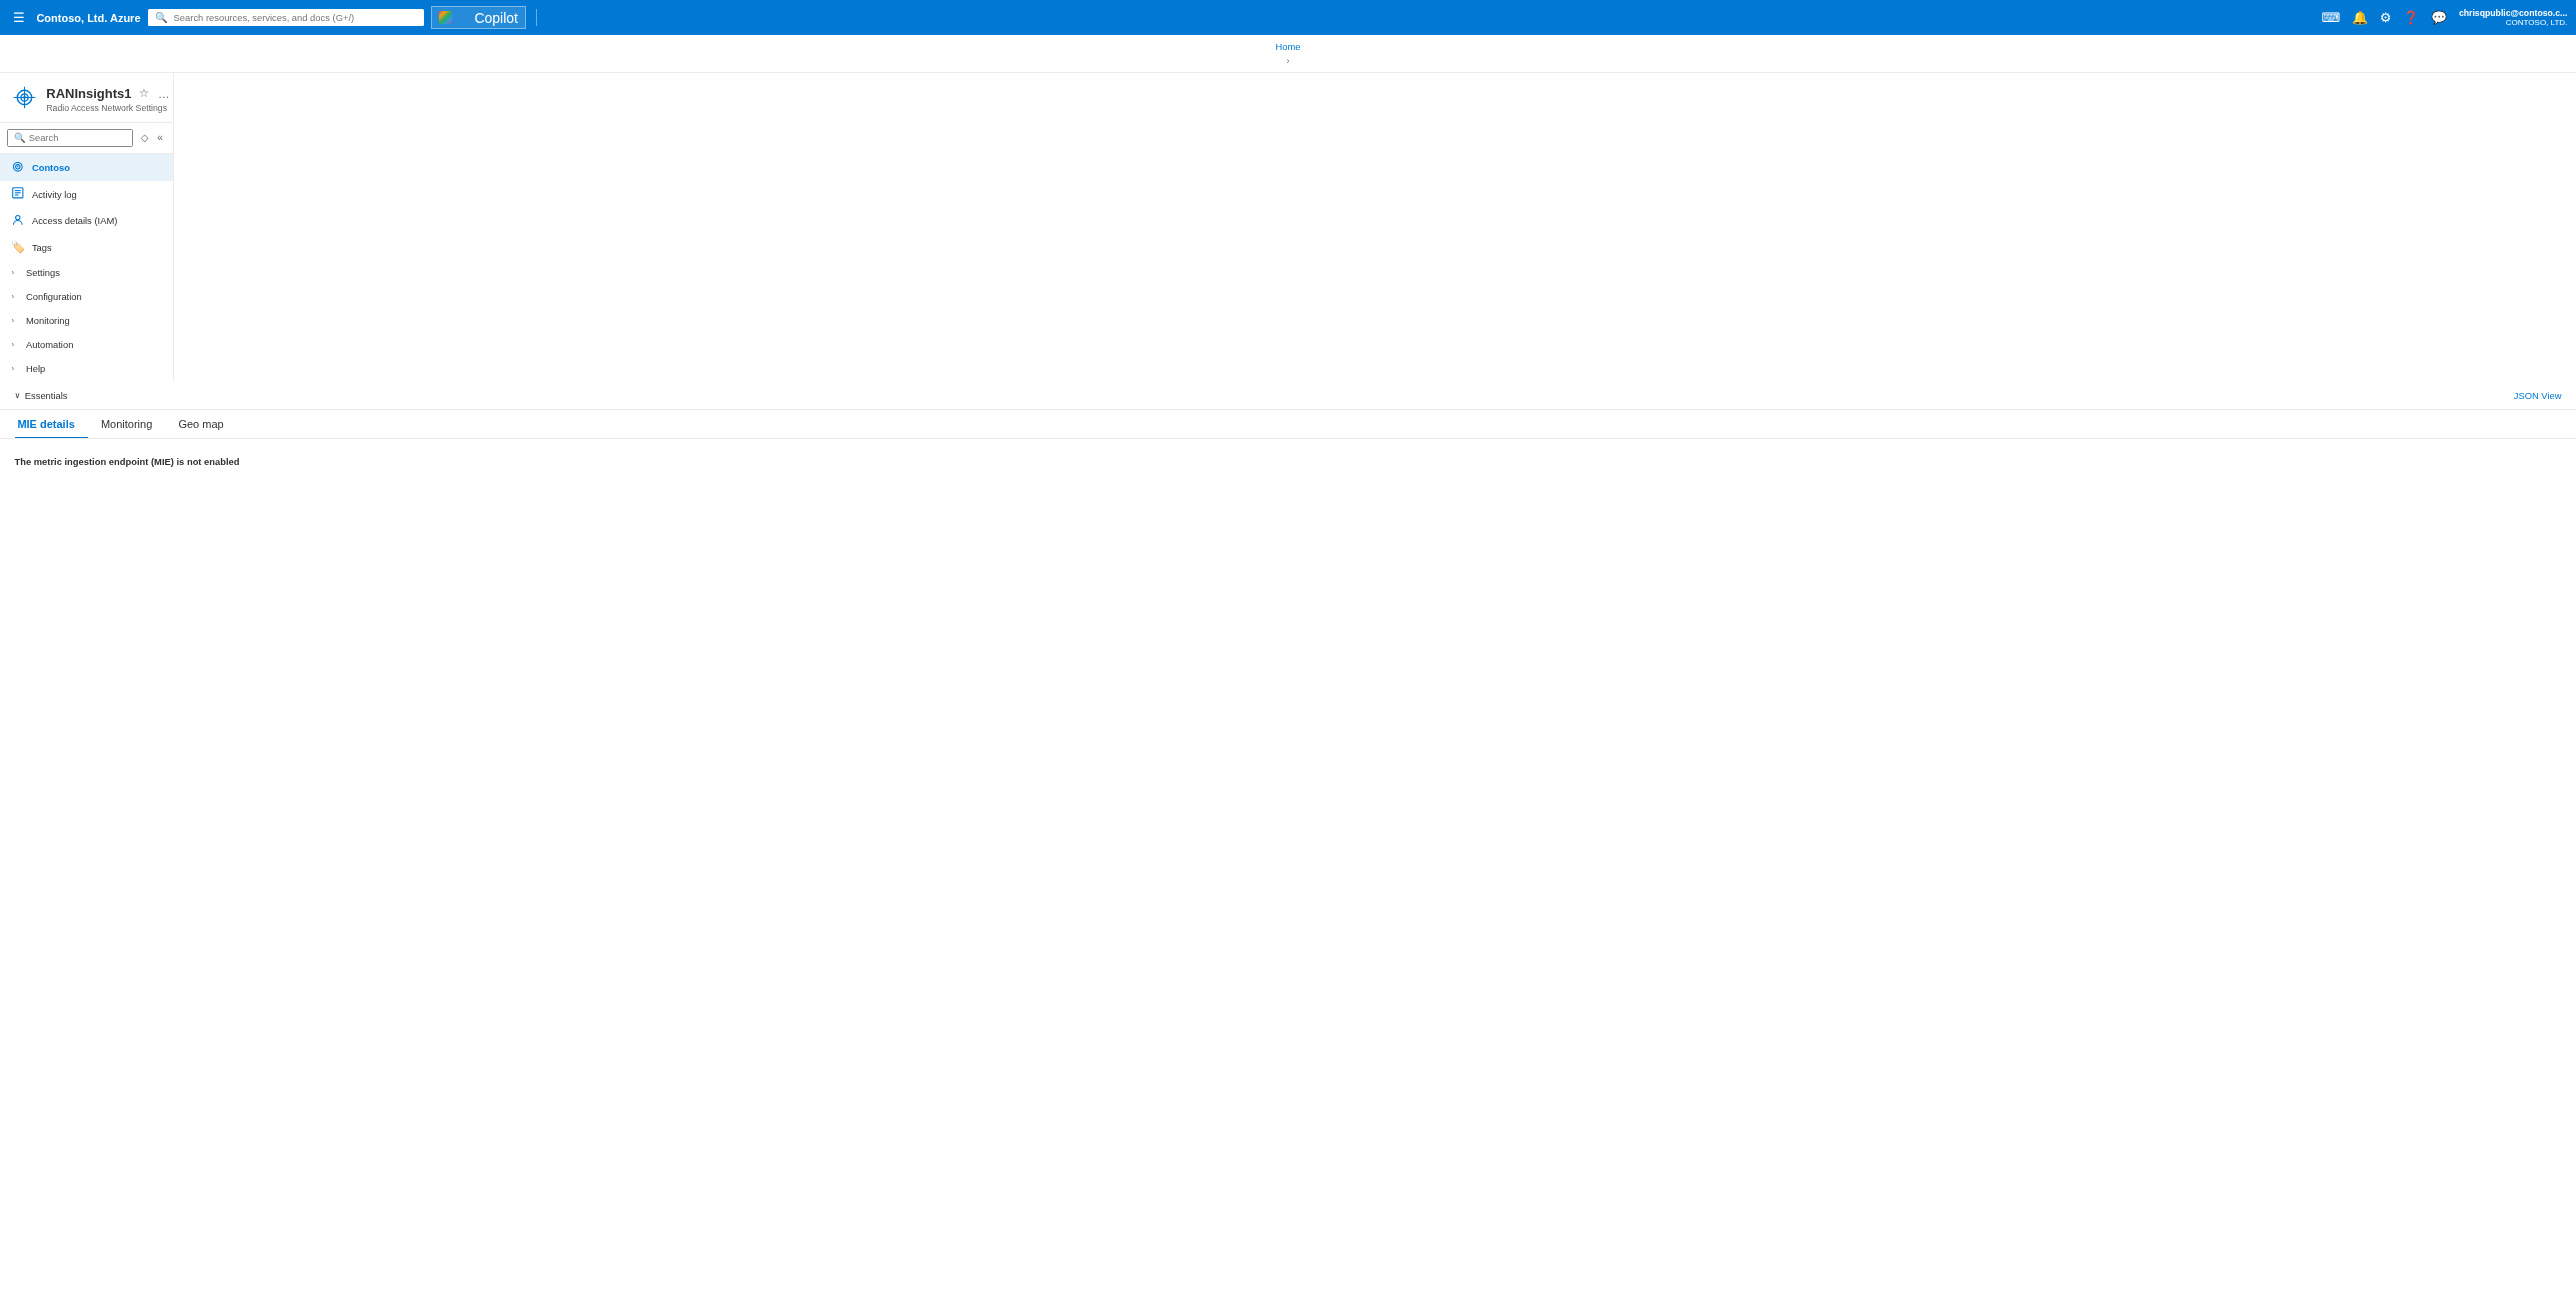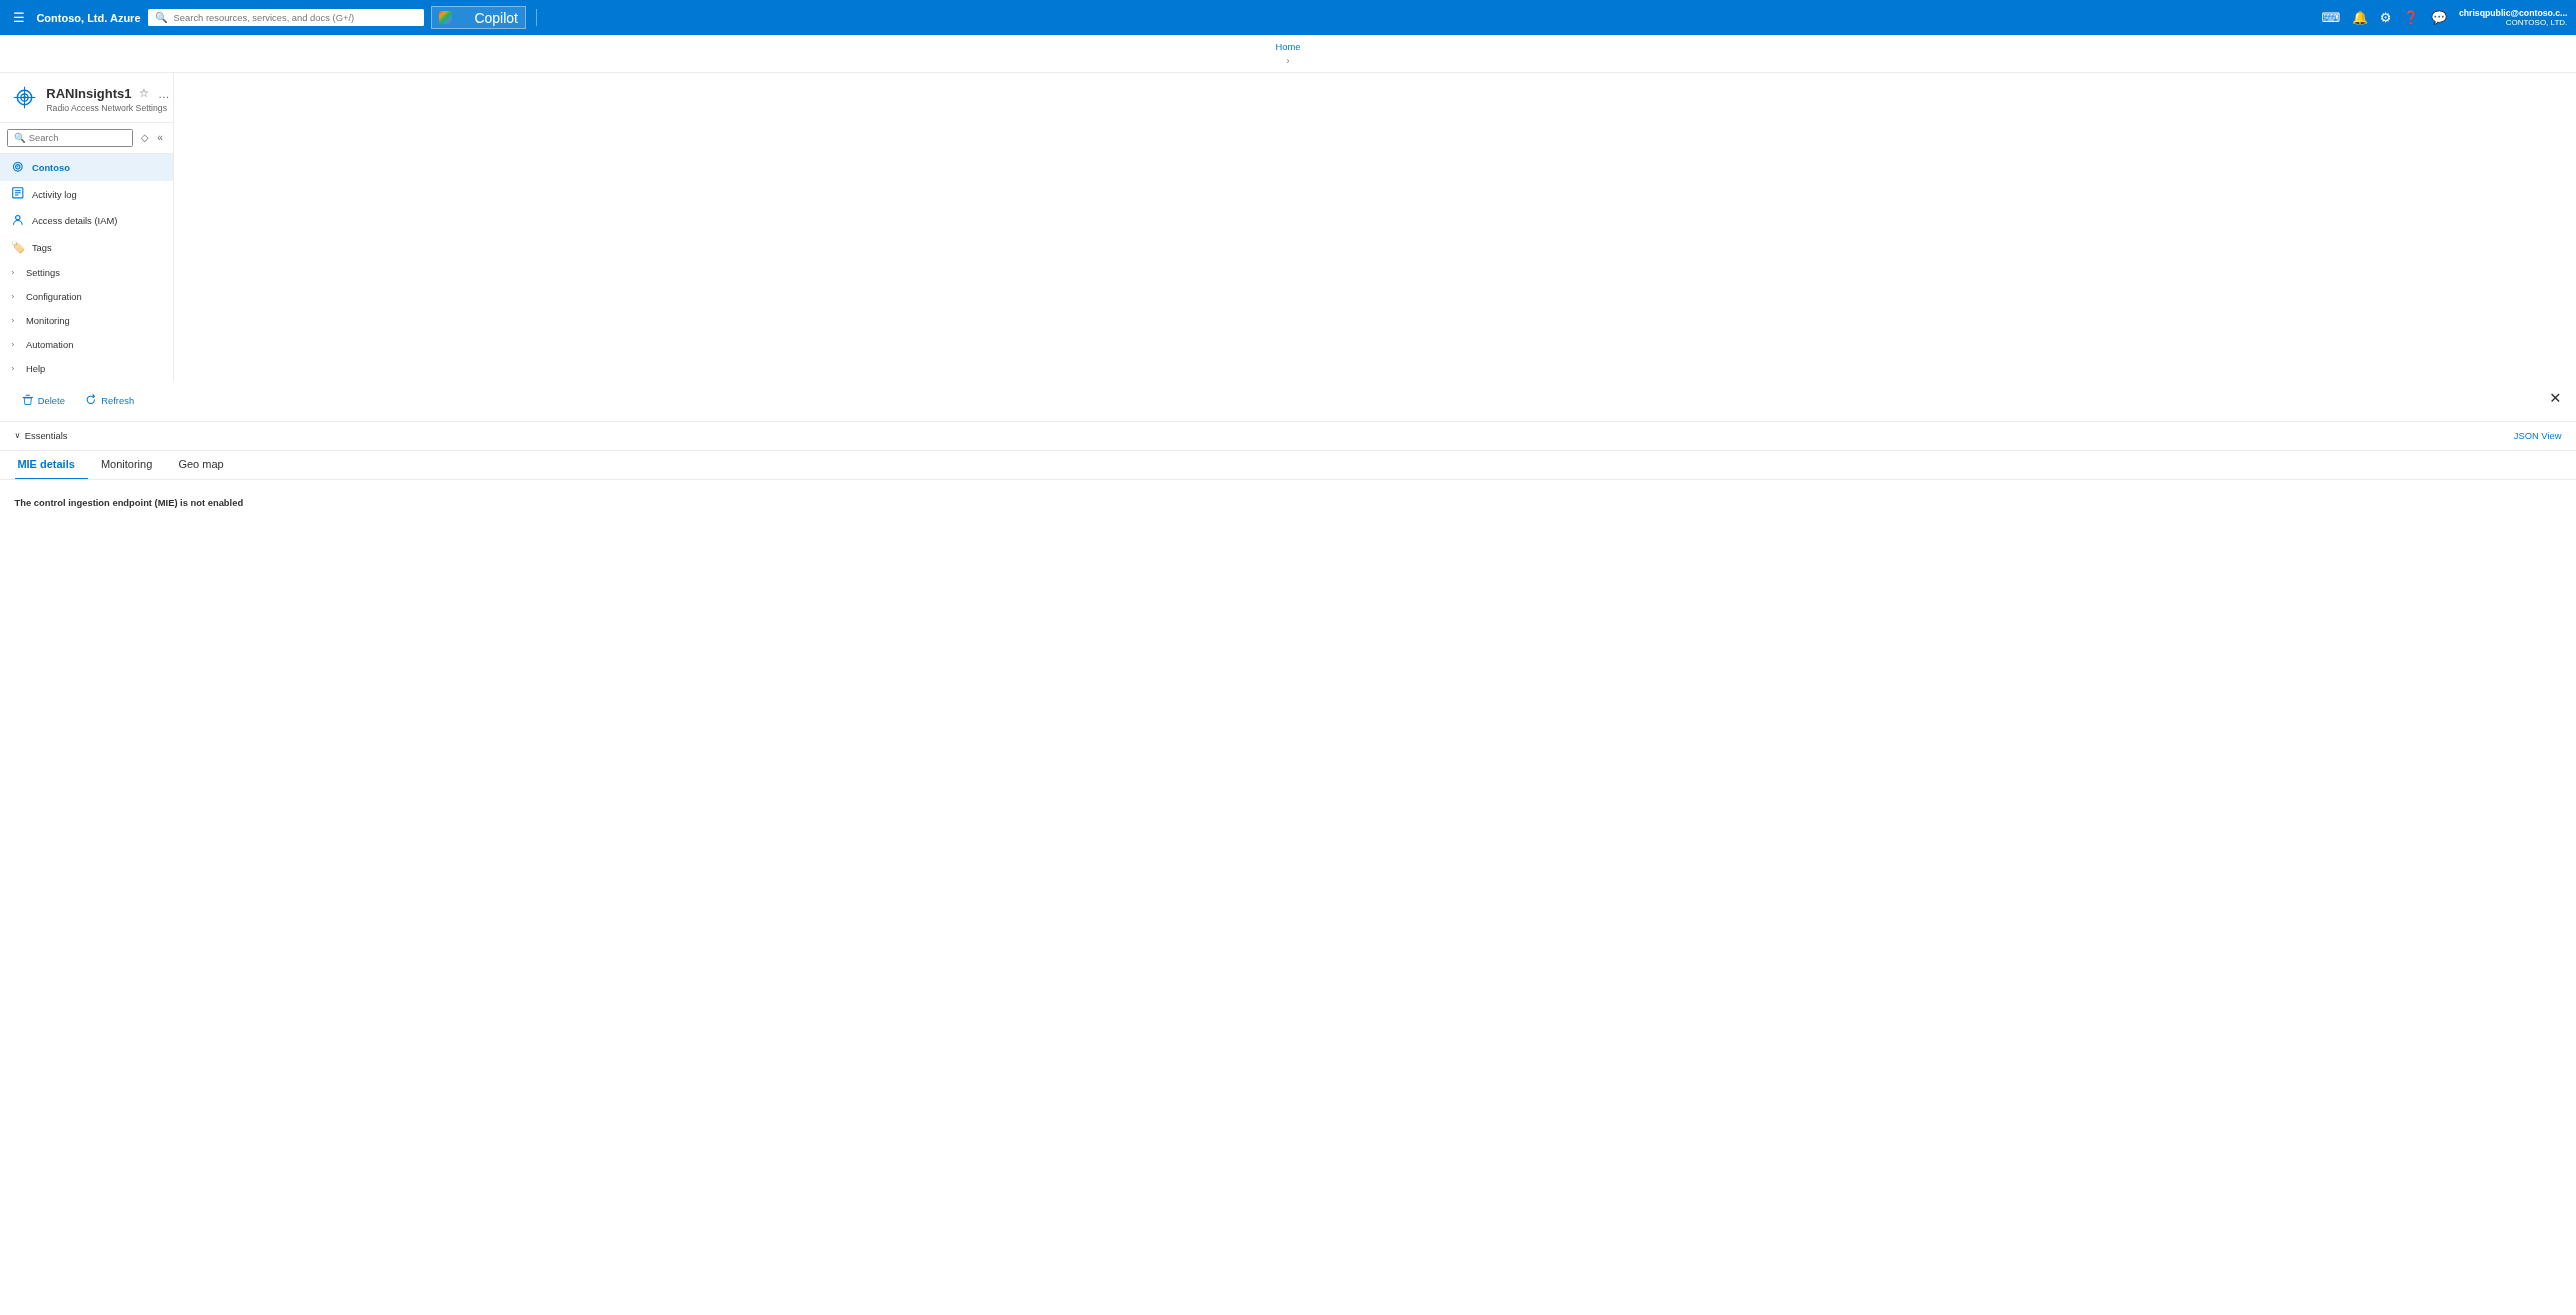--- a/index.html
+++ b/index.html
@@ -344,41 +344,20 @@
       <button class="nav-item">
         <span class="nav-item-chevron" style="margin-left:0;margin-right:4.4px;">›</span>
         <span>Help</span>
       </button>
 
     </nav>
   </aside>
 
   <main class="content-area">
 
-    <div class="content-toolbar">
-      <button class="toolbar-btn">
-        <span class="toolbar-btn-icon">
-          <svg width="11.6" height="11.6" viewBox="0 0 16 16" fill="none">
-            <rect x="1" y="4" width="14" height="1.5" fill="#0078d4"></rect>
-            <rect x="5" y="1" width="6" height="1.5" rx="0.5" fill="#0078d4"></rect>
-            <path d="M3 5.5l1 9h8l1-9H3z" stroke="#0078d4" stroke-width="1.2" fill="none"></path>
-          </svg>
-        </span>
-        <span>Delete</span>
-      </button>
-      <button class="toolbar-btn">
-        <span class="toolbar-btn-icon">
-          <svg width="11.6" height="11.6" viewBox="0 0 16 16" fill="none">
-            <path d="M13 8A5 5 0 1 1 8 3h3M11 1l2 2-2 2" stroke="#0078d4" stroke-width="1.5" fill="none" stroke-linecap="round"></path>
-          </svg>
-        </span>
-        <span>Refresh</span>
-      </button>
-      <button class="close-btn">✕</button>
-    </div>
 
     <div class="essentials-section">
       <button class="essentials-toggle">
         <span style="font-size:8px;">∨</span>
         <span>Essentials</span>
       </button>
       <button class="json-view-link">JSON View</button>
     </div>
 
     <div class="tabs-bar">
@@ -387,18 +366,18 @@
       </button>
       <button class="tab-item">
         <span>Monitoring</span>
       </button>
       <button class="tab-item">
         <span>Geo map</span>
       </button>
     </div>
 
     <div class="tab-content">
-      <p class="mie-message">The control ingestion endpoint (MIE) is not enabled</p>
+      <p class="mie-message">The metric ingestion endpoint (MIE) is not enabled</p>
     </div>
 
   </main>
 </div>
 
 
 </body></html>

